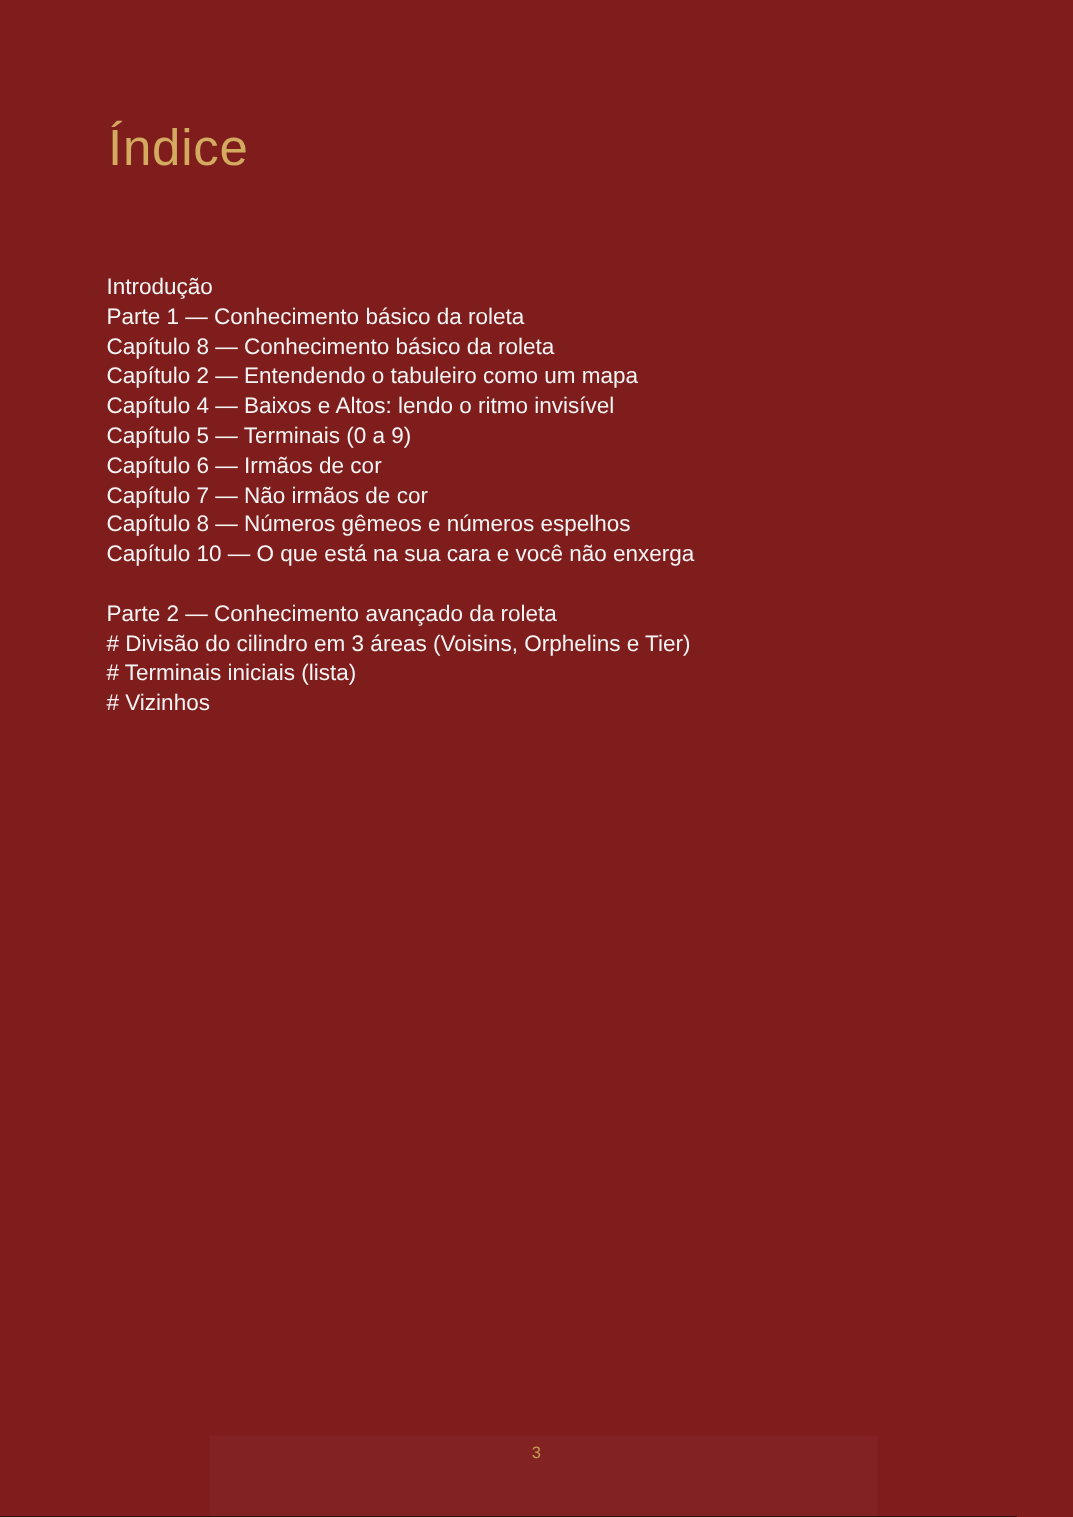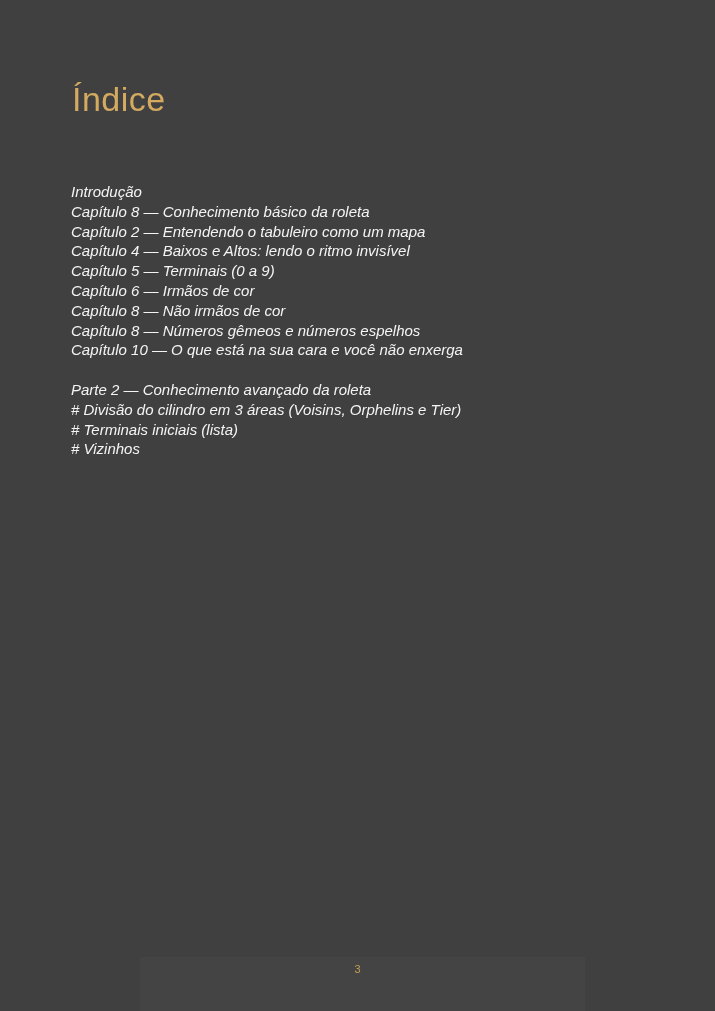--- a/index.html
+++ b/index.html
@@ -4,21 +4,21 @@
 <style>
   html, body {
     margin: 0;
     padding: 0;
     background: #000;
   }
   .page {
     position: relative;
     width: 715px;
     height: 1011px;
-    background: #404040;
+    background: #7f1d1d;
     overflow: hidden;
     font-family: "Liberation Sans", sans-serif;
   }
   .doc-title {
     position: absolute;
     left: 72px;
     top: 56px;
     font-size: 34px;
     font-weight: 400;
     letter-spacing: 0.5px;
@@ -33,21 +33,20 @@
     color: #f4f4f4;
     font-size: 15px;
     line-height: 19.8px;
     font-weight: 400;
   }
   .toc-section + .toc-section {
     margin-top: 19.8px;
   }
   .toc-line {
     white-space: nowrap;
-    font-style: italic;
   }
   .footer-band {
     position: absolute;
     left: 140px;
     top: 957px;
     width: 445px;
     height: 54px;
     background: rgba(255, 255, 255, 0.022);
   }
   .page-number {
@@ -64,26 +63,27 @@
 </head>
 <body>
 
 <div class="page">
 
   <h1 class="doc-title">Índice</h1>
 
   <div class="toc">
     <div class="toc-section">
         <div class="toc-line">Introdução</div>
+        <div class="toc-line">Parte 1 — Conhecimento básico da roleta</div>
         <div class="toc-line">Capítulo 8 — Conhecimento básico da roleta</div>
         <div class="toc-line">Capítulo 2 — Entendendo o tabuleiro como um mapa</div>
         <div class="toc-line">Capítulo 4 — Baixos e Altos: lendo o ritmo invisível</div>
         <div class="toc-line">Capítulo 5 — Terminais (0 a 9)</div>
         <div class="toc-line">Capítulo 6 — Irmãos de cor</div>
-        <div class="toc-line">Capítulo 8 — Não irmãos de cor</div>
+        <div class="toc-line">Capítulo 7 — Não irmãos de cor</div>
         <div class="toc-line">Capítulo 8 — Números gêmeos e números espelhos</div>
         <div class="toc-line">Capítulo 10 — O que está na sua cara e você não enxerga</div>
       </div>
     <div class="toc-section">
         <div class="toc-line">Parte 2 — Conhecimento avançado da roleta</div>
         <div class="toc-line"># Divisão do cilindro em 3 áreas (Voisins, Orphelins e Tier)</div>
         <div class="toc-line"># Terminais iniciais (lista)</div>
         <div class="toc-line"># Vizinhos</div>
       </div>
   </div>

